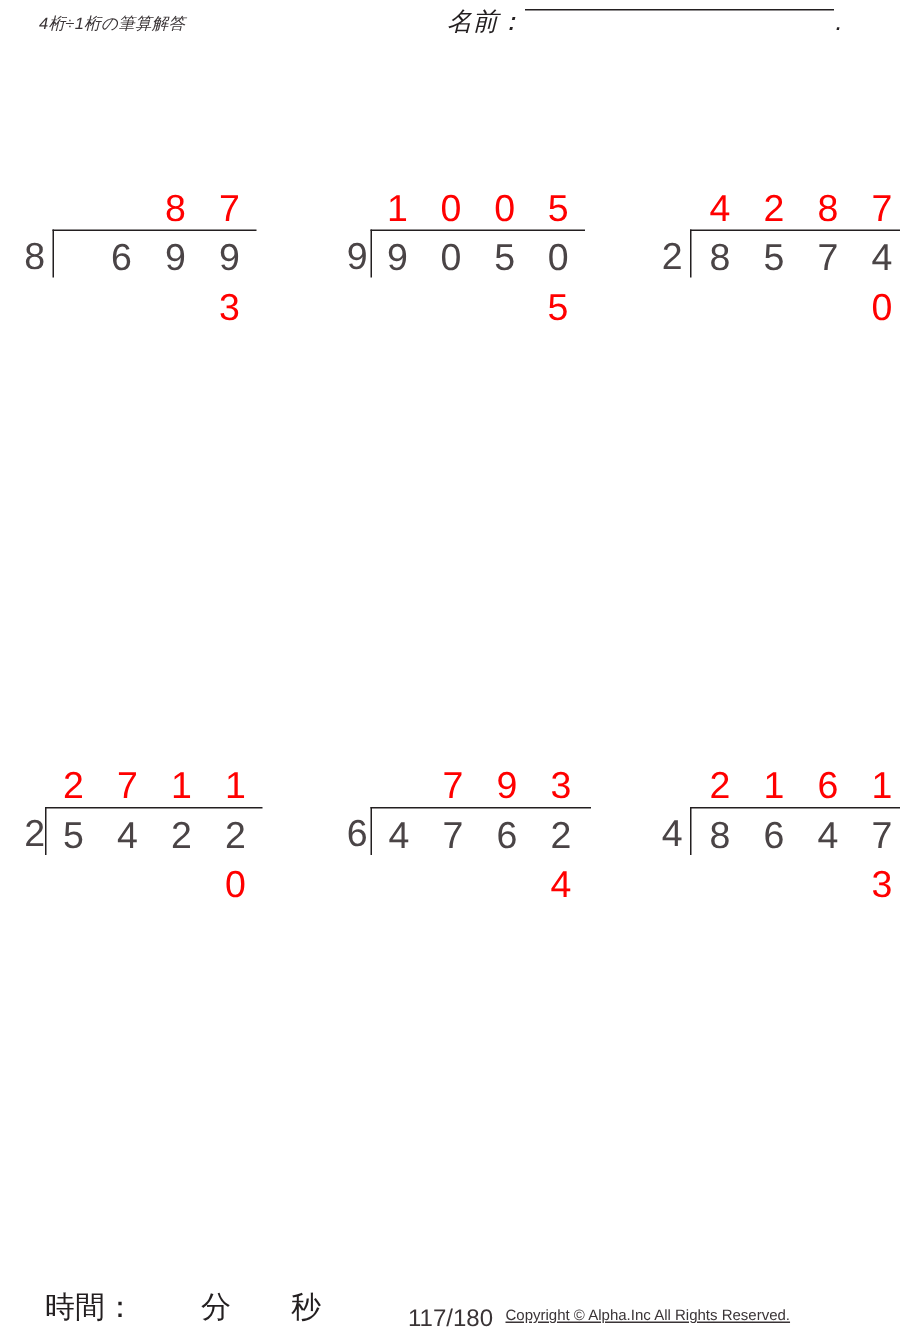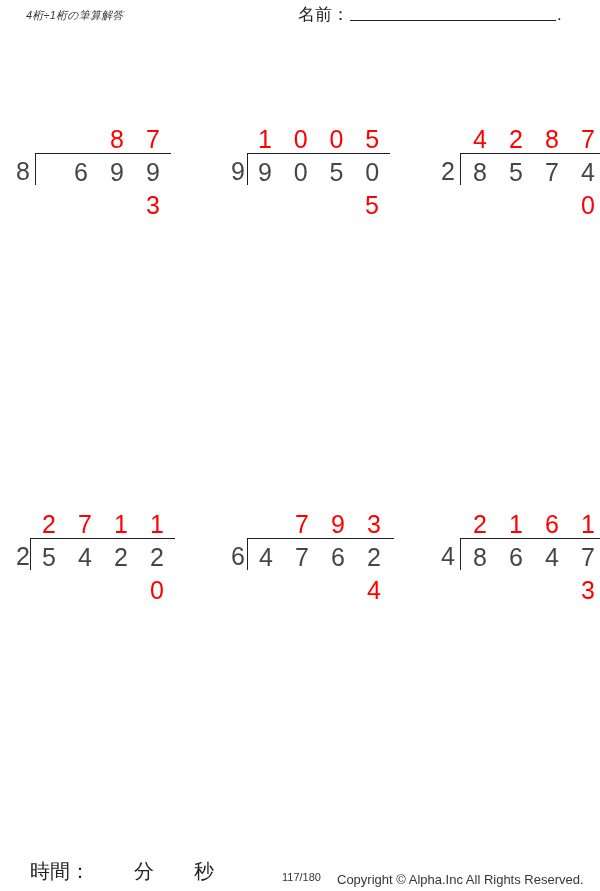--- a/index.html
+++ b/index.html
@@ -25,22 +25,23 @@
     letter-spacing: 0.2px;
     color: #3a3436;
     white-space: nowrap;
     font-style: italic;
   }
   #name-block {
     position: absolute;
     left: 298px;
     top: 6px;
     display: flex;
-    align-items: flex-end;
-    white-space: nowrap;
+    align-items: flex-start;
+    white-space: nowrap;
+    font-style: italic;
   }
   #name-label {
     font-size: 17px;
     color: #231f20;
     line-height: 1;
   }
   #name-rule {
     width: 206px;
     height: 0;
     border-bottom: 1.6px solid #231f20;
@@ -136,32 +137,32 @@
     white-space: nowrap;
   }
   #time-label { font-size: 20px; color: #231f20; }
   #time-minute-unit { font-size: 20px; color: #231f20; margin-left: 44px; }
   #time-second-unit { font-size: 20px; color: #231f20; margin-left: 40px; }
 
   #page-number {
     position: absolute;
     left: 272px;
     top: 871px;
-    font-size: 11px;
+    font-size: 16px;
     color: #3a3436;
     white-space: nowrap;
-    margin-left: 10px;
   }
   #copyright {
     position: absolute;
     left: 337px;
     top: 872px;
-    font-size: 13px;
+    font-size: 10px;
     color: #3a3436;
     white-space: nowrap;
+    text-decoration: underline;
   }
 </style>
 </head>
 <body>
 
 <div id="worksheet-title">4桁÷1桁の筆算解答</div>
 
 <div id="name-block">
   <span id="name-label">名前：</span>
   <span id="name-rule"></span>

